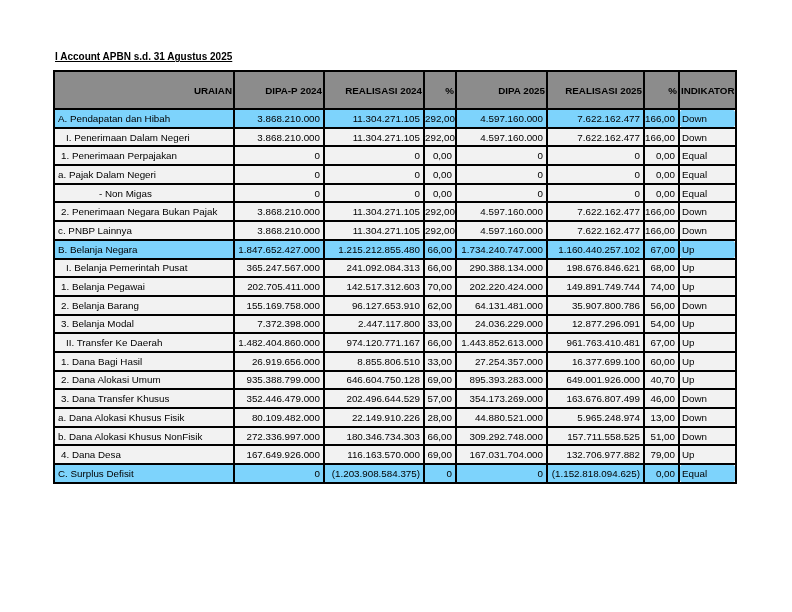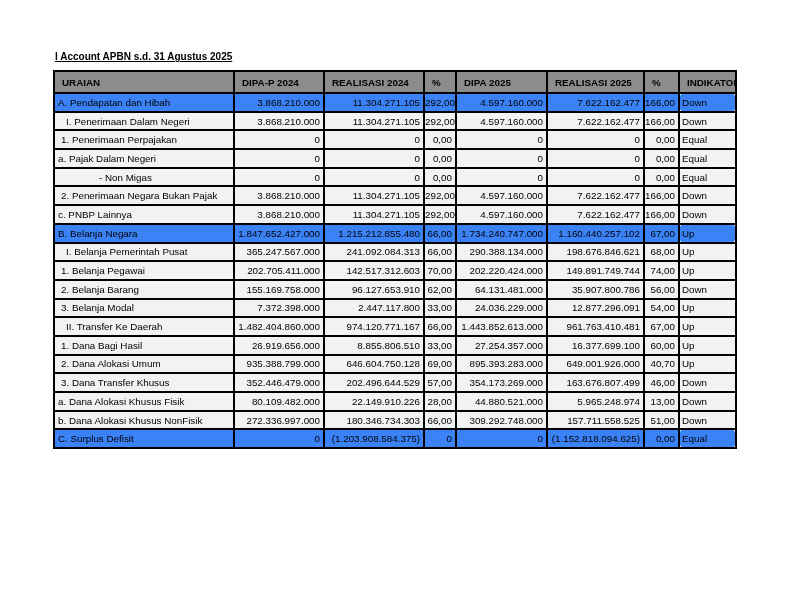--- a/index.html
+++ b/index.html
@@ -30,27 +30,27 @@
     border: 2px solid #000;
     font-size: 9.8px;
     white-space: nowrap;
     overflow: hidden;
     vertical-align: middle;
     color: #000;
   }
   table.budget th {
     background: #8c8c8c;
     font-weight: bold;
-    text-align: left;
-    height: 22px;
-    padding: 0 7px;
+    text-align: right;
+    height: 38px;
+    padding: 0 1px;
   }
   table.budget tr.data-row { height: 18.7px; }
   table.budget tr.data-row td { background: #f2f2f2; }
-  table.budget tr.section td { background: #3b82f6; }
+  table.budget tr.section td { background: #7dd3fc; }
   td.label { text-align: left; padding-left: 3px; }
   td.num   { text-align: right; padding-right: 3px; }
   td.txt   { text-align: left; padding-left: 2px; border-radius: 6px; }
   td.ind0 { padding-left: 3px; }
   td.ind1 { padding-left: 11px; }
   td.ind2 { padding-left: 6px; }
   td.ind3 { }
   td.ind4 { padding-left: 36px; }
   td.ind5 { padding-left: 44px; }
   col.c-uraian { width: 180px; }
@@ -264,20 +264,30 @@
       <tr class="data-row">
         <td class="label ind3">b. Dana Alokasi Khusus NonFisik</td>
         <td class="num">272.336.997.000</td>
         <td class="num">180.346.734.303</td>
         <td class="num">66,00</td>
         <td class="num">309.292.748.000</td>
         <td class="num">157.711.558.525</td>
         <td class="num">51,00</td>
         <td class="txt">Down</td>
       </tr>
+      <tr class="data-row">
+        <td class="label ind2">4. Dana Desa</td>
+        <td class="num">167.649.926.000</td>
+        <td class="num">116.163.570.000</td>
+        <td class="num">69,00</td>
+        <td class="num">167.031.704.000</td>
+        <td class="num">132.706.977.882</td>
+        <td class="num">79,00</td>
+        <td class="txt">Up</td>
+      </tr>
       <tr class="data-row section">
         <td class="label ind0">C. Surplus Defisit</td>
         <td class="num">0</td>
         <td class="num">(1.203.908.584.375)</td>
         <td class="num">0</td>
         <td class="num">0</td>
         <td class="num">(1.152.818.094.625)</td>
         <td class="num">0,00</td>
         <td class="txt">Equal</td>
       </tr>

